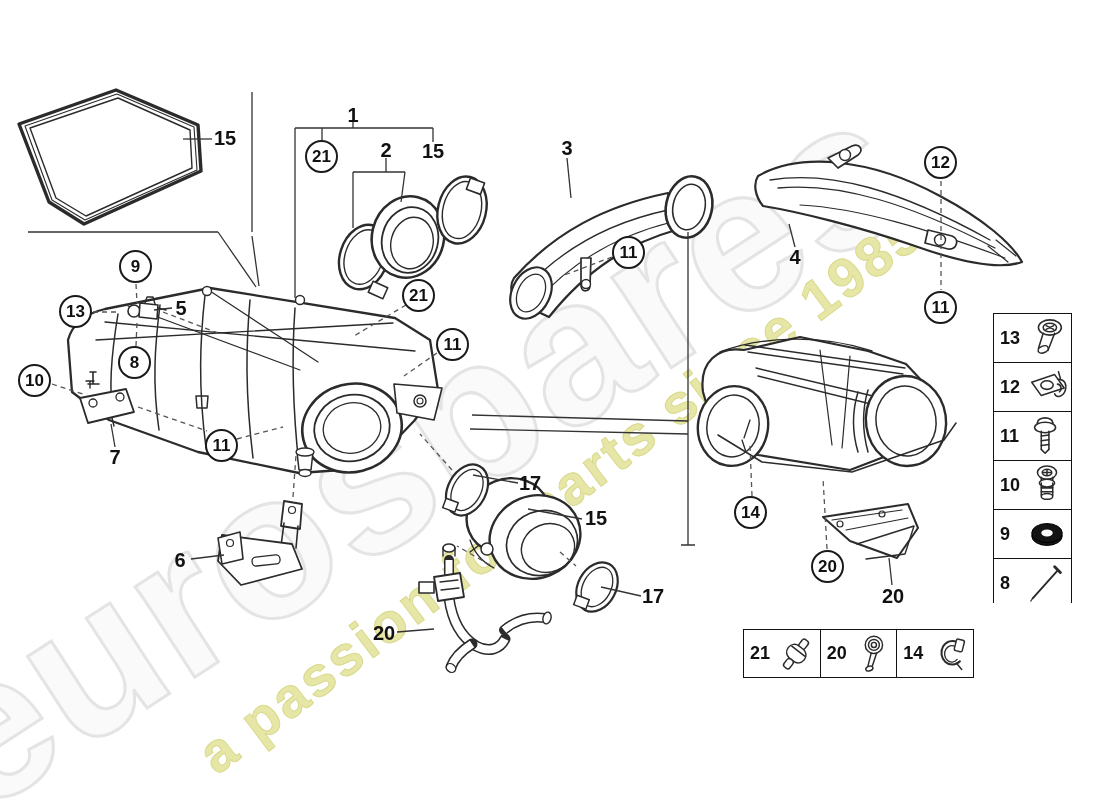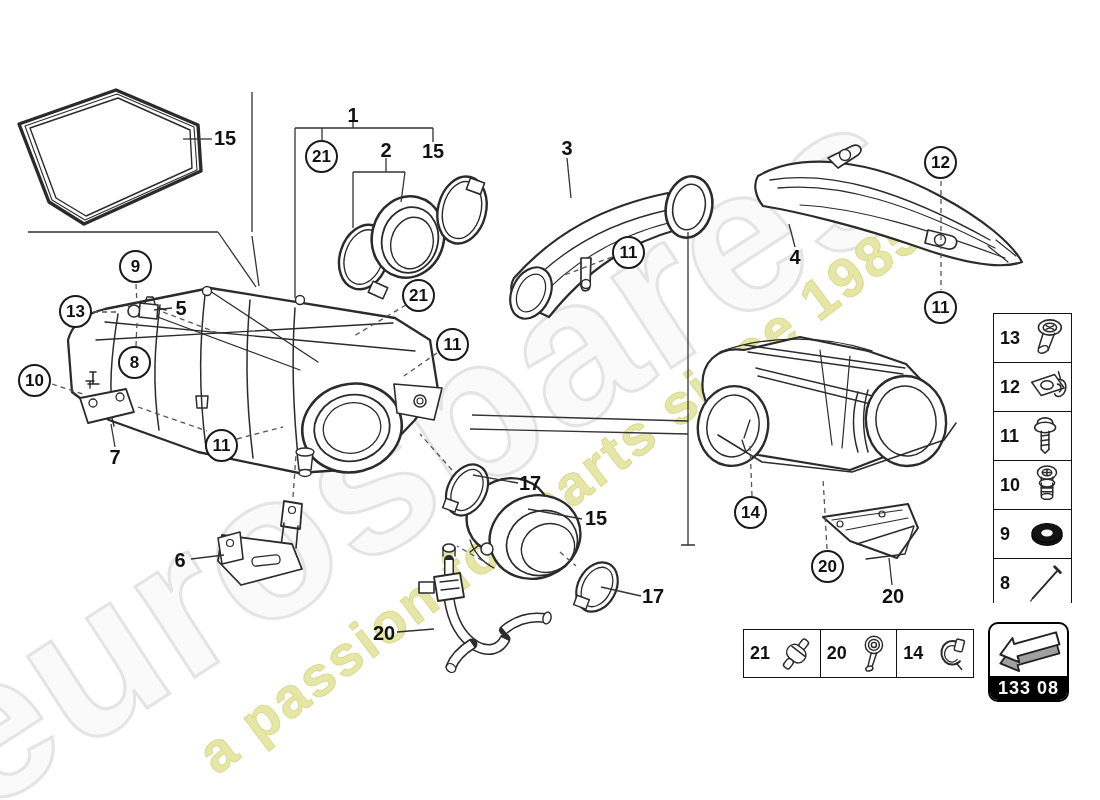--- a/index.html
+++ b/index.html
@@ -407,25 +407,14 @@
         <g class="ln" stroke-width="2.2">
           <path d="M31,9 A12,13 0 1 0 34,30"></path>
           <path d="M29,14 A8,9 0 1 0 31,28" stroke-width="1.4"></path>
           <rect class="wfill" x="29" y="6" width="9" height="13" rx="2" transform="rotate(14 33 12)" stroke-width="1.6"></rect>
           <path d="M30,32 L36,39" stroke-width="1.6"></path>
         </g>
       </svg>
     </div>
   </div>
 
-  <div class="badge">
-    <div class="arrow-zone">
-      <svg width="76" height="52" viewBox="0 0 84 58">
-        <g>
-          <polygon points="10,44 23.5,25.6 25.4,32.4 72.1,19.3 75.9,32.7 29.2,45.8 31.1,52.6" fill="#a0a0a0" stroke="#222" stroke-width="2" stroke-linejoin="round"></polygon>
-          <polygon points="10,34 23.5,15.6 25.4,22.4 72.1,9.3 75.9,22.7 29.2,35.8 31.1,42.6" fill="#ffffff" stroke="#222" stroke-width="2.2" stroke-linejoin="round"></polygon>
-        </g>
-      </svg>
-    </div>
-    <div class="code-band">133 08</div>
-  </div>
 
 </div>
 
 </body></html>

